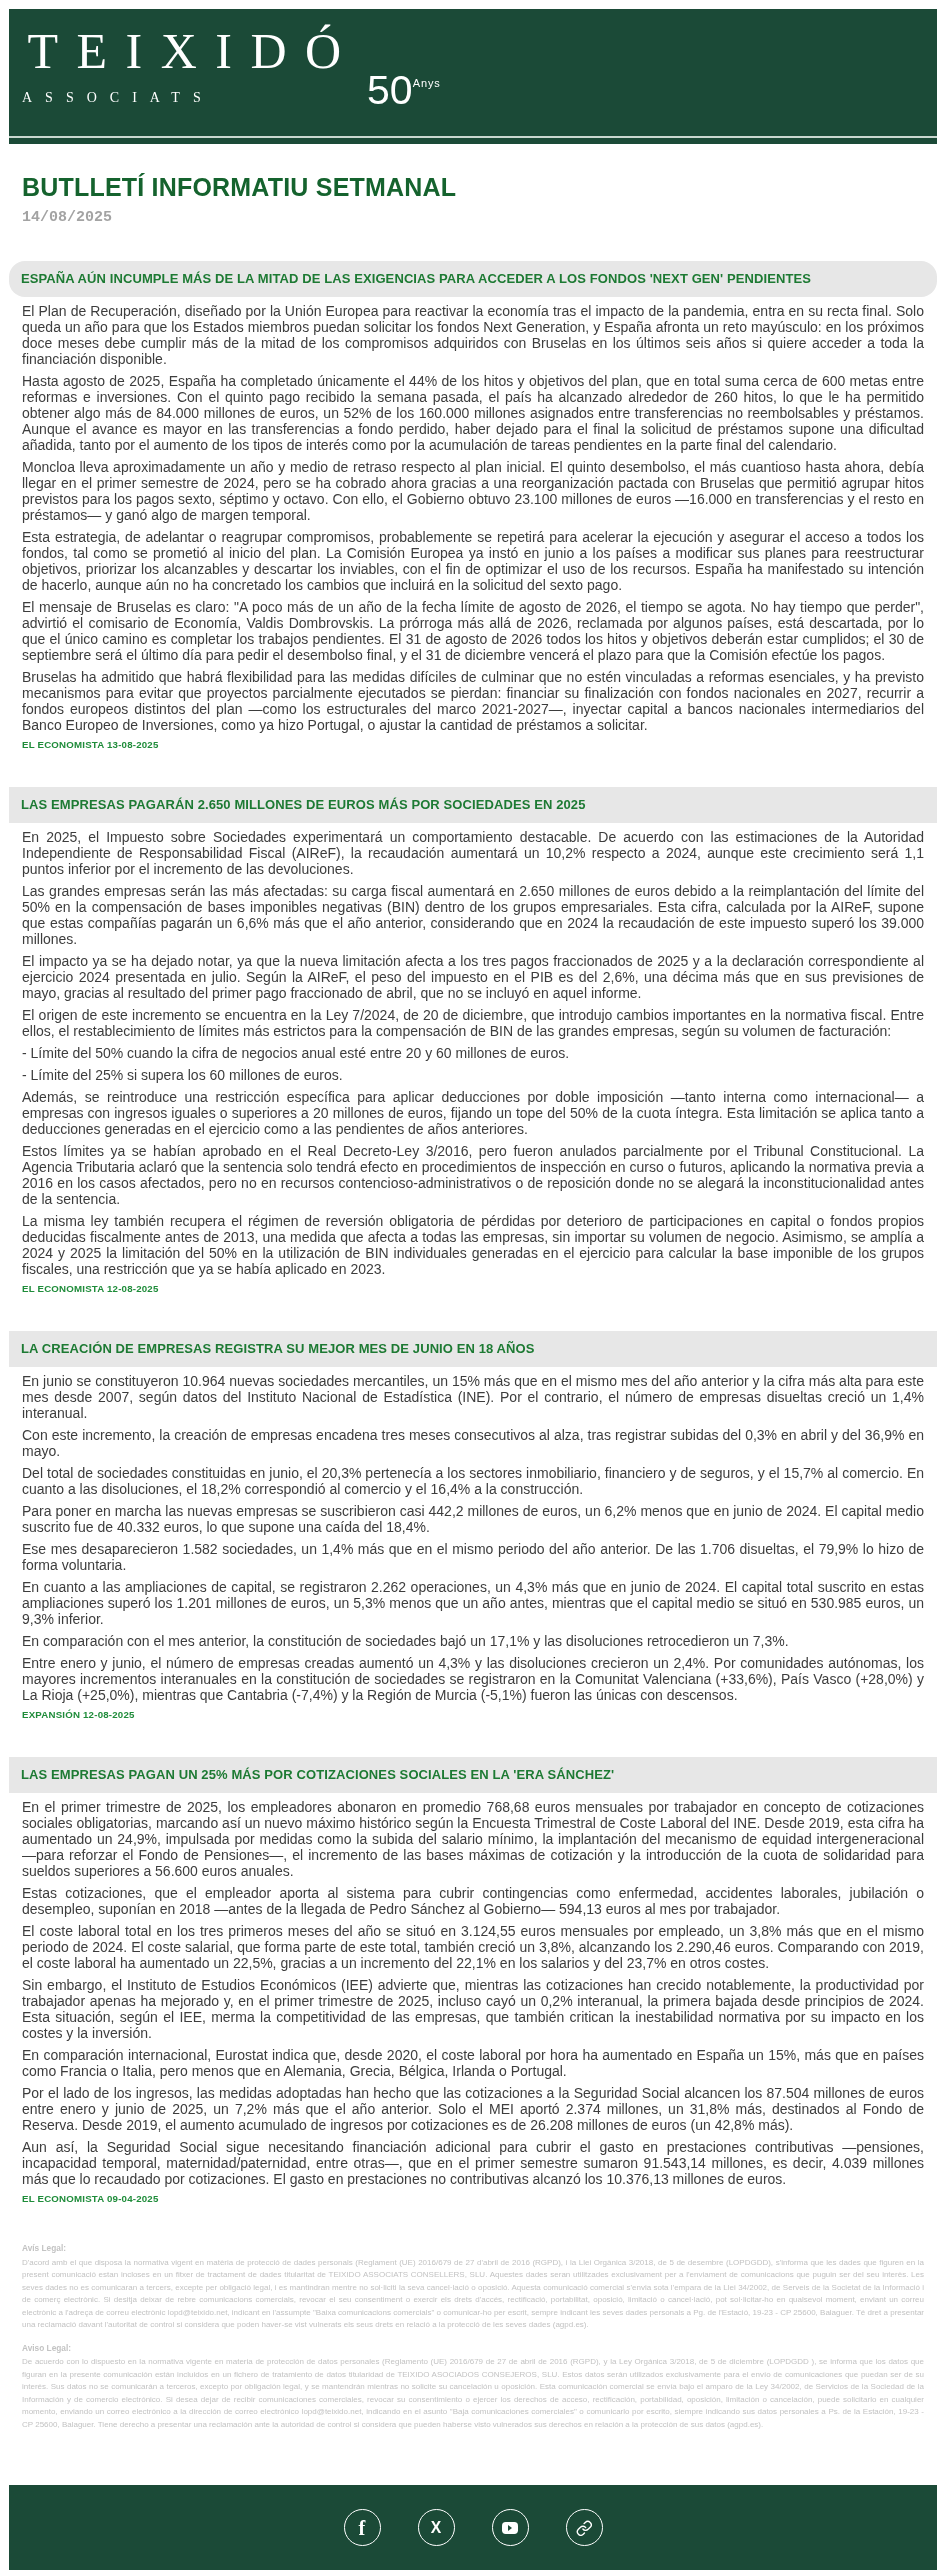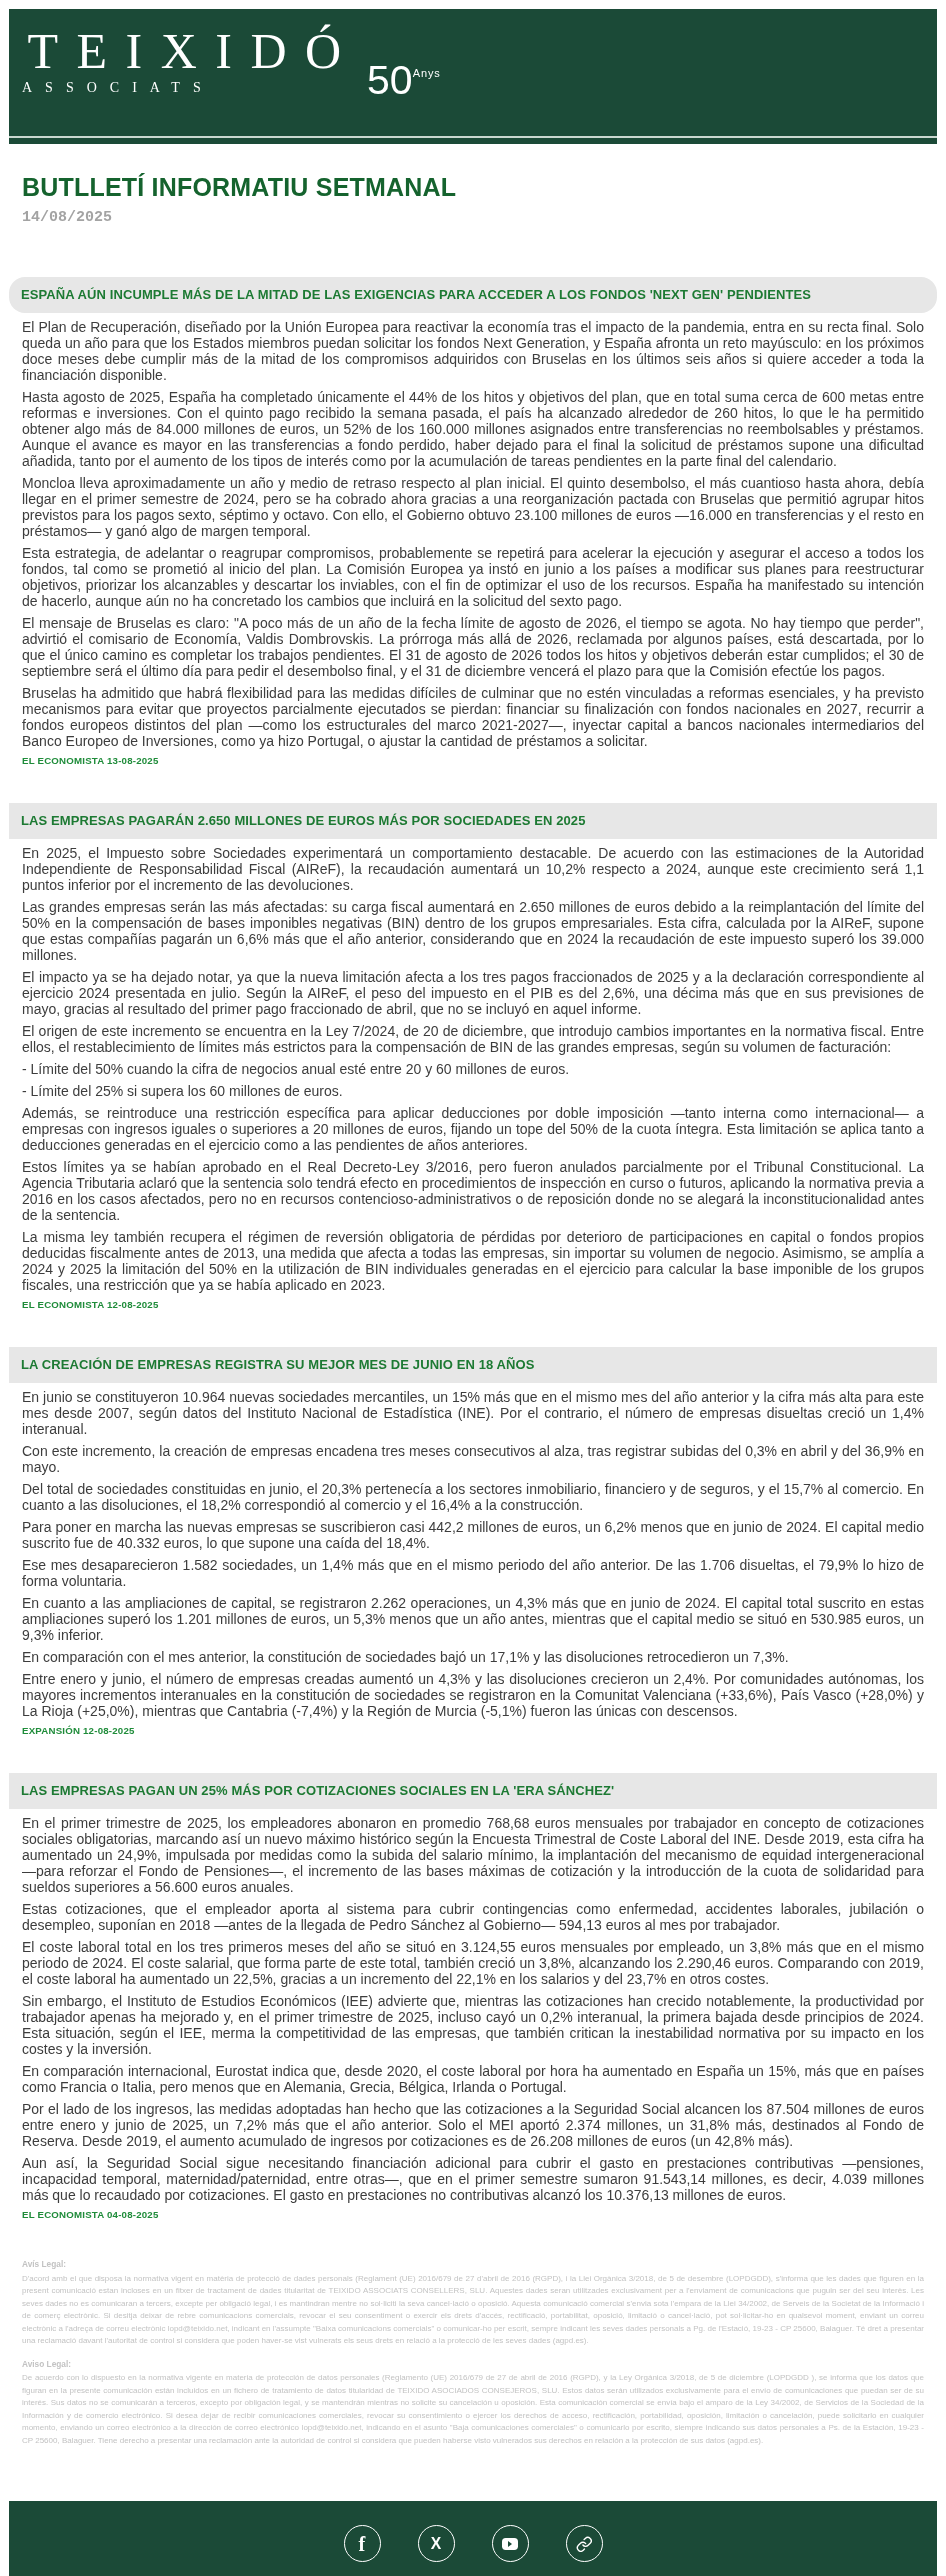--- a/index.html
+++ b/index.html
@@ -4,35 +4,35 @@
 <style>
   html,body{margin:0;padding:0;background:#ffffff;}
   body{font-family:"Liberation Sans", sans-serif; color:#3d3d3d;}
   .page{width:928px;margin:0 auto;padding-top:9.2px;}
 
   
   .header-band{position:relative;height:135px;background:#1b4a37;}
   .logo{position:absolute;top:15px;left:0;right:0;color:#fff;}
   .logo-inner{display:inline-block;position:relative;}
   .logo-name{font-family:"Liberation Serif", serif;font-size:50px;line-height:55px;letter-spacing:18.5px;padding-left:18.5px;font-weight:400;}
-  .logo-sub{font-family:"Liberation Serif", serif;font-size:14px;letter-spacing:13px;padding-left:13px;margin-top:1px;font-weight:400;}
+  .logo-sub{font-family:"Liberation Serif", serif;font-size:14px;letter-spacing:13px;padding-left:13px;margin-top:11px;font-weight:400;}
   .logo-50{position:absolute;right:-81px;bottom:-7.4px;white-space:nowrap;color:#fff;}
   .logo-50-num{font-size:41px;font-weight:400;font-family:"Liberation Sans",sans-serif;margin-left:36px;}
   .logo-50-anys{font-size:11px;vertical-align:16.6px;letter-spacing:0.9px;}
   .header-rule{position:absolute;left:0;right:0;bottom:6.5px;height:1.8px;background:#dde7e0;opacity:.9;}
 
   
   .masthead{padding:28px 13px 15px;}
   .masthead h1{margin:0;font-size:25px;line-height:30px;font-weight:700;color:#15632e;letter-spacing:0.2px;}
   .issue-date{margin-top:6.5px;font-size:15px;font-weight:600;color:#a3a3a3;font-family:Liberation Mono, monospace;}
 
   
   section.news{padding:0;}
   .section-bar{margin:37px 0 0 0;background:#e7e7e7;padding:10.2px 12px;}
-  section.news:first-of-type .section-bar{margin-top:36px;border-radius:16px;}
+  section.news:first-of-type .section-bar{margin-top:20px;border-radius:16px;}
   .section-bar h2{margin:0;font-size:13px;line-height:15.7px;font-weight:700;color:#1d7a33;letter-spacing:0.1px;}
   section.news p{margin:6px 0;padding:0 13px;font-size:14px;line-height:16px;text-align:justify;color:#3d3d3d;}
   .source{padding:0 13px;margin-top:3.7px;font-size:9.7px;font-weight:700;color:#1f8c3a;letter-spacing:0.2px;}
 
   
   .legal{margin-top:39px;padding:0 13px;color:#c3c3c3;}
   .legal-title{font-size:8.3px;font-weight:700;margin-top:11px;}
   .legal p{margin:3.7px 0 0 0;font-size:8px;line-height:12.5px;text-align:justify;font-weight:400;}
 
   
@@ -112,21 +112,21 @@
     <div class="section-bar">
       <h2>LAS EMPRESAS PAGAN UN 25% MÁS POR COTIZACIONES SOCIALES EN LA 'ERA SÁNCHEZ'</h2>
     </div>
     <p>En el primer trimestre de 2025, los empleadores abonaron en promedio 768,68 euros mensuales por trabajador en concepto de cotizaciones sociales obligatorias, marcando así un nuevo máximo histórico según la Encuesta Trimestral de Coste Laboral del INE. Desde 2019, esta cifra ha aumentado un 24,9%, impulsada por medidas como la subida del salario mínimo, la implantación del mecanismo de equidad intergeneracional —para reforzar el Fondo de Pensiones—, el incremento de las bases máximas de cotización y la introducción de la cuota de solidaridad para sueldos superiores a 56.600 euros anuales.</p>
     <p>Estas cotizaciones, que el empleador aporta al sistema para cubrir contingencias como enfermedad, accidentes laborales, jubilación o desempleo, suponían en 2018 —antes de la llegada de Pedro Sánchez al Gobierno— 594,13 euros al mes por trabajador.</p>
     <p>El coste laboral total en los tres primeros meses del año se situó en 3.124,55 euros mensuales por empleado, un 3,8% más que en el mismo periodo de 2024. El coste salarial, que forma parte de este total, también creció un 3,8%, alcanzando los 2.290,46 euros. Comparando con 2019, el coste laboral ha aumentado un 22,5%, gracias a un incremento del 22,1% en los salarios y del 23,7% en otros costes.</p>
     <p>Sin embargo, el Instituto de Estudios Económicos (IEE) advierte que, mientras las cotizaciones han crecido notablemente, la productividad por trabajador apenas ha mejorado y, en el primer trimestre de 2025, incluso cayó un 0,2% interanual, la primera bajada desde principios de 2024. Esta situación, según el IEE, merma la competitividad de las empresas, que también critican la inestabilidad normativa por su impacto en los costes y la inversión.</p>
     <p>En comparación internacional, Eurostat indica que, desde 2020, el coste laboral por hora ha aumentado en España un 15%, más que en países como Francia o Italia, pero menos que en Alemania, Grecia, Bélgica, Irlanda o Portugal.</p>
     <p>Por el lado de los ingresos, las medidas adoptadas han hecho que las cotizaciones a la Seguridad Social alcancen los 87.504 millones de euros entre enero y junio de 2025, un 7,2% más que el año anterior. Solo el MEI aportó 2.374 millones, un 31,8% más, destinados al Fondo de Reserva. Desde 2019, el aumento acumulado de ingresos por cotizaciones es de 26.208 millones de euros (un 42,8% más).</p>
     <p>Aun así, la Seguridad Social sigue necesitando financiación adicional para cubrir el gasto en prestaciones contributivas —pensiones, incapacidad temporal, maternidad/paternidad, entre otras—, que en el primer semestre sumaron 91.543,14 millones, es decir, 4.039 millones más que lo recaudado por cotizaciones. El gasto en prestaciones no contributivas alcanzó los 10.376,13 millones de euros.</p>
-    <div class="source">EL ECONOMISTA 04-08-2025</div>
+    <div class="source">EL ECONOMISTA 09-04-2025</div>
   </section>
 
   <div class="legal">
     <div class="legal-title">Avís Legal:</div>
     <p>D'acord amb el que disposa la normativa vigent en matèria de protecció de dades personals (Reglament (UE) 2016/679 de 27 d'abril de 2016 (RGPD), i la Llei Orgànica 3/2018, de 5 de desembre (LOPDGDD), s'informa que les dades que figuren en la present comunicació estan incloses en un fitxer de tractament de dades titularitat de TEIXIDO ASSOCIATS CONSELLERS, SLU. Aquestes dades seran utilitzades exclusivament per a l'enviament de comunicacions que puguin ser del seu interès. Les seves dades no es comunicaran a tercers, excepte per obligació legal, i es mantindran mentre no sol·liciti la seva cancel·lació o oposició. Aquesta comunicació comercial s'envia sota l'empara de la Llei 34/2002, de Serveis de la Societat de la Informació i de comerç electrònic. Si desitja deixar de rebre comunicacions comercials, revocar el seu consentiment o exercir els drets d'accés, rectificació, portabilitat, oposició, limitació o cancel·lació, pot sol·licitar-ho en qualsevol moment, enviant un correu electrònic a l'adreça de correu electrònic lopd@teixido.net, indicant en l'assumpte "Baixa comunicacions comercials" o comunicar-ho per escrit, sempre indicant les seves dades personals a Pg. de l'Estació, 19-23 - CP 25600, Balaguer. Té dret a presentar una reclamació davant l'autoritat de control si considera que poden haver-se vist vulnerats els seus drets en relació a la protecció de les seves dades (agpd.es).</p>
     <div class="legal-title">Aviso Legal:</div>
     <p>De acuerdo con lo dispuesto en la normativa vigente en materia de protección de datos personales (Reglamento (UE) 2016/679 de 27 de abril de 2016 (RGPD), y la Ley Orgánica 3/2018, de 5 de diciembre (LOPDGDD ), se informa que los datos que figuran en la presente comunicación están incluidos en un fichero de tratamiento de datos titularidad de TEIXIDO ASOCIADOS CONSEJEROS, SLU. Estos datos serán utilizados exclusivamente para el envío de comunicaciones que puedan ser de su interés. Sus datos no se comunicarán a terceros, excepto por obligación legal, y se mantendrán mientras no solicite su cancelación u oposición. Esta comunicación comercial se envía bajo el amparo de la Ley 34/2002, de Servicios de la Sociedad de la Información y de comercio electrónico. Si desea dejar de recibir comunicaciones comerciales, revocar su consentimiento o ejercer los derechos de acceso, rectificación, portabilidad, oposición, limitación o cancelación, puede solicitarlo en cualquier momento, enviando un correo electrónico a la dirección de correo electrónico lopd@teixido.net, indicando en el asunto "Baja comunicaciones comerciales" o comunicarlo por escrito, siempre indicando sus datos personales a Ps. de la Estación, 19-23 - CP 25600, Balaguer. Tiene derecho a presentar una reclamación ante la autoridad de control si considera que pueden haberse visto vulnerados sus derechos en relación a la protección de sus datos (agpd.es).</p>
   </div>
 
   <div class="footer-band">

